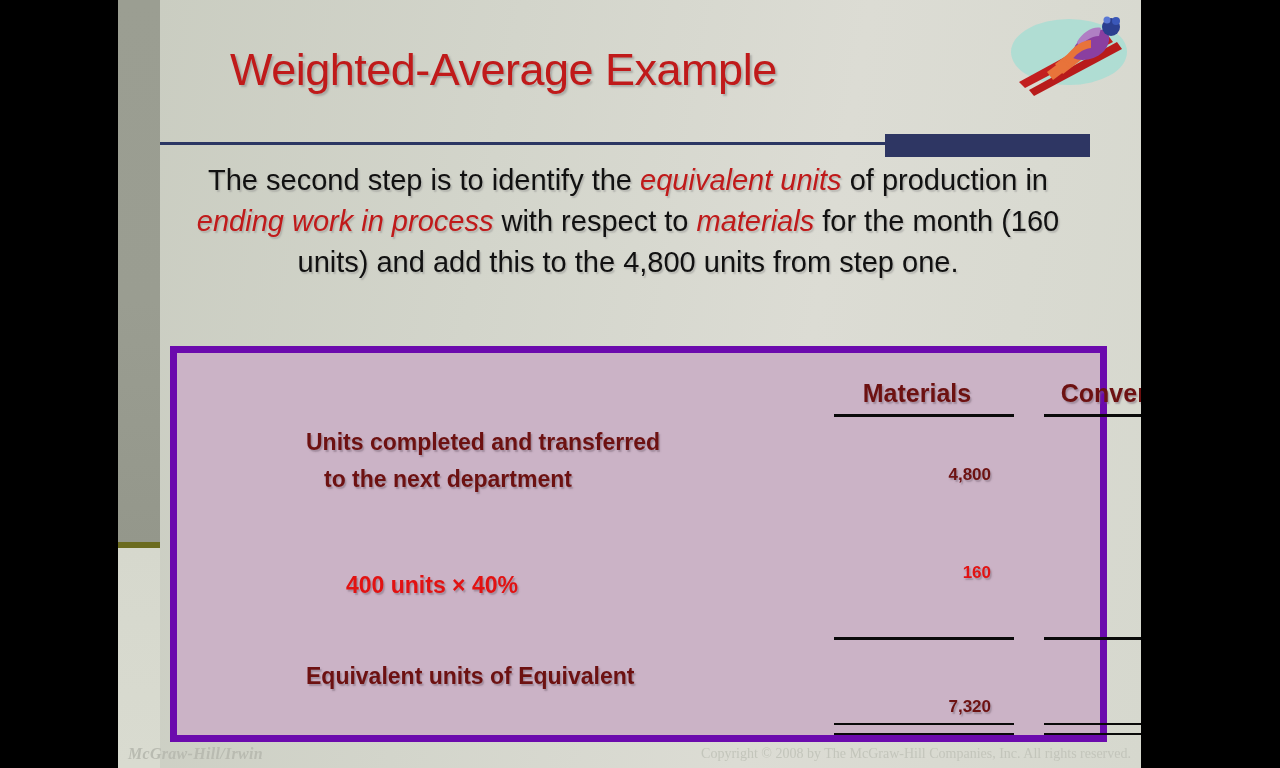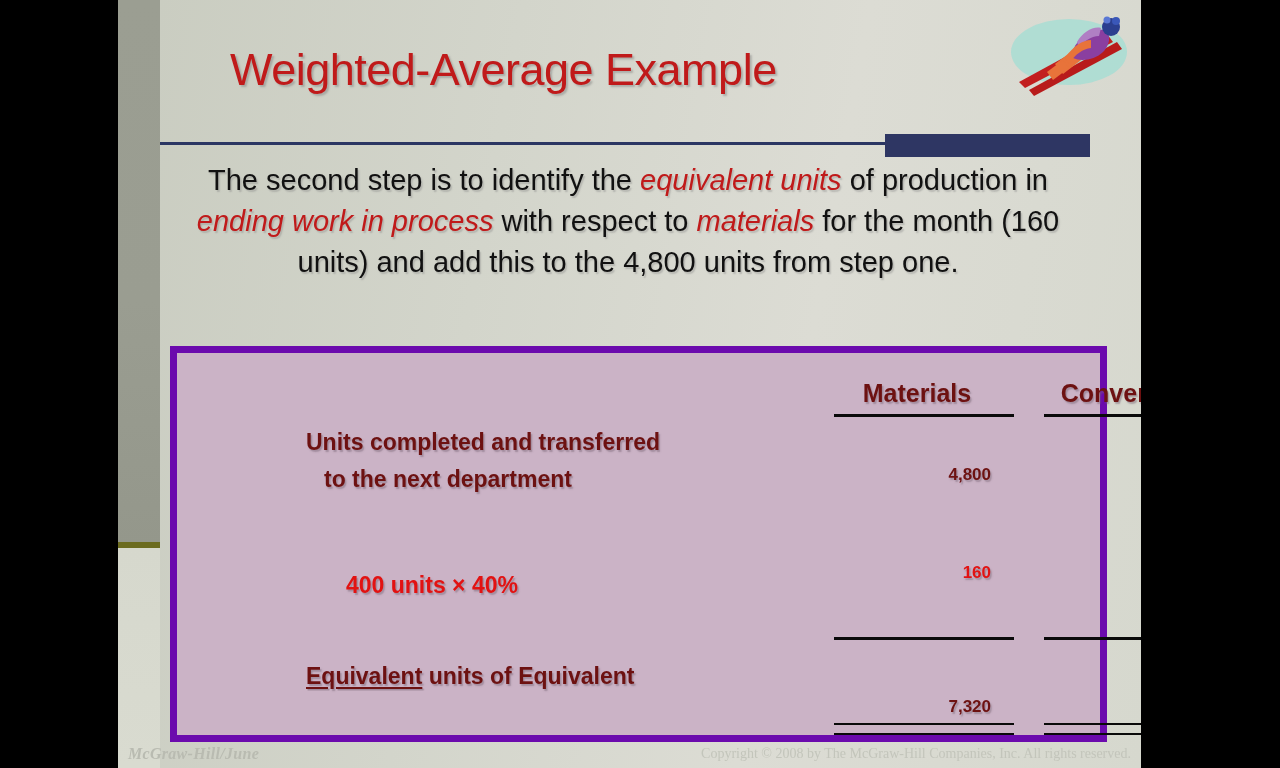--- a/index.html
+++ b/index.html
@@ -174,21 +174,21 @@
     font-size: 23px;
     white-space: nowrap;
   }
   #lbl-r1a { left: 129px; top: 76px; }
   #lbl-r1b { left: 147px; top: 113px; }
   #lbl-r2  { left: 129px; top: 162px; }
   #lbl-r3  { left: 169px; top: 211px; font-size: 23px; margin-top: 8px; }
   #lbl-r4a { left: 129px; top: 310px; }
   #lbl-r4b { left: 169px; top: 347px; }
 
-  .u-line { text-decoration: underline; text-underline-offset: 3px; text-align: center; }
+  .u-line { text-underline-offset: 3px; text-align: center; }
 
   
   .num {
     position: absolute;
     font-size: 17px;
     text-align: right;
   }
   #num-r1-mat  { left: 650px; top: 112px; width: 164px; }
   #num-r1-conv { left: 860px; top: 112px; width: 166px; }
   #num-r3-mat  { left: 650px; top: 210px; width: 164px; }
@@ -296,17 +296,17 @@
 
         <div id="lbl-r4a" class="row-label maroon"><span class="u-line">Equivalent</span><span> units of Equivalent</span></div>
         <div id="num-r5-mat" class="num maroon">7,320</div>
 
         <div id="dbl-mat" class="dbl-rule"></div>
         <div id="dbl-conv" class="dbl-rule"></div>
 
       </div>
     </div>
 
-    <div id="footer-left">McGraw-Hill/June</div>
+    <div id="footer-left">McGraw-Hill/Irwin</div>
     <div id="footer-right">Copyright © 2008 by The McGraw-Hill Companies, Inc. All rights reserved.</div>
 
   </div>
 </div>
 
 </body></html>

